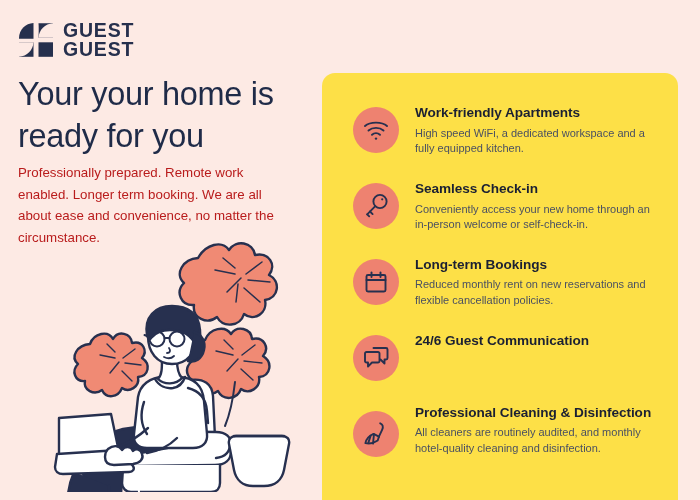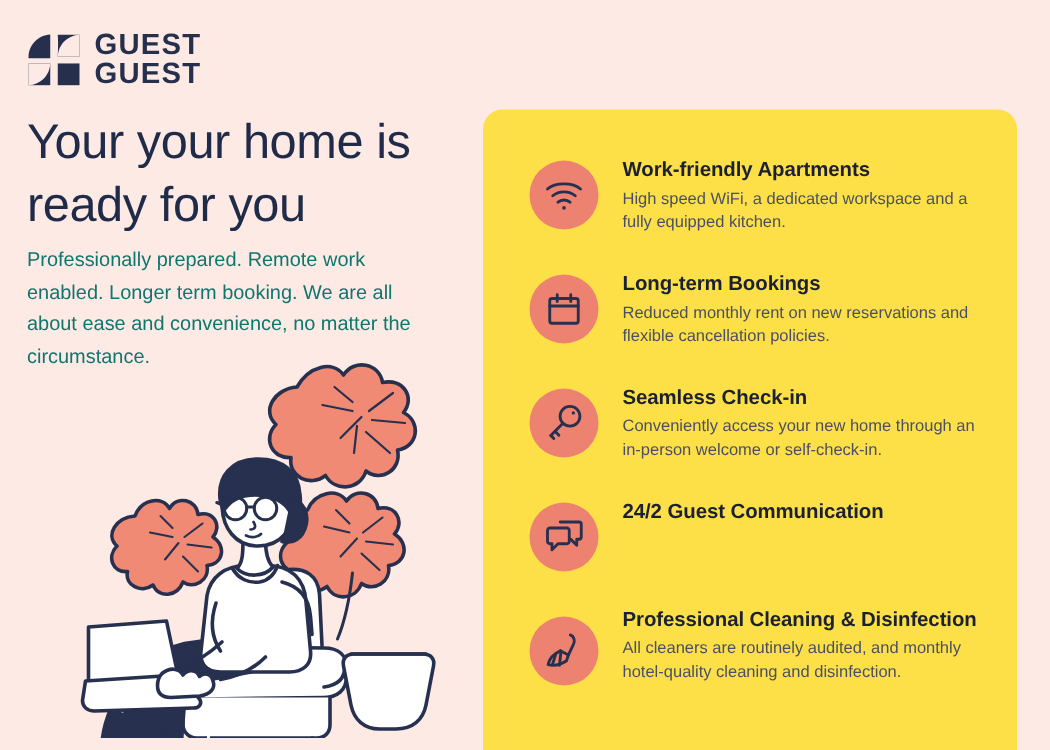--- a/index.html
+++ b/index.html
@@ -26,21 +26,21 @@
     color: #26304d;
   }
 
   .headline {
     position: absolute; left: 18px; top: 74px; width: 292px;
     font-size: 32.5px; line-height: 1.28; font-weight: 400;
     color: #1f2b48; letter-spacing: -0.3px;
   }
   .subhead {
     position: absolute; left: 18px; top: 162px; width: 278px;
-    font-size: 13.3px; line-height: 1.62; color: #0f766e;
+    font-size: 13.3px; line-height: 1.62; color: #b91c1c;
   }
 
   
   .illustration { position: absolute; left: 22px; top: 222px; width: 300px; height: 270px; }
   .illustration svg { display: block; width: 300px; height: 270px; }
 
   
   .card {
     position: absolute; left: 322px; top: 25px;
     width: 356px; height: 453px;
@@ -187,58 +187,58 @@
           </svg>
         </div>
         <div class="feat-text">
           <div class="feat-title">Work-friendly Apartments</div>
           <div class="feat-desc">High speed WiFi, a dedicated workspace and a fully equipped kitchen.</div>
         </div>
       </div>
 
       <div class="feature">
         <div class="feat-icon">
-          <svg width="24" height="24" viewBox="0 0 24 24" fill="none" stroke="#27304f" stroke-width="1.9" stroke-linecap="round" stroke-linejoin="round">
-            <rect x="2.5" y="5" width="19" height="16.5" rx="1.5"></rect>
-            <path d="M2.5 10 L21.5 10"></path>
-            <path d="M7.5 2.5 L7.5 7"></path>
-            <path d="M16.5 2.5 L16.5 7"></path>
-          </svg>
-        </div>
-        <div class="feat-text">
-          <div class="feat-title">Long-term Bookings</div>
-          <div class="feat-desc">Reduced monthly rent on new reservations and flexible cancellation policies.</div>
-        </div>
-      </div>
-
-      <div class="feature">
-        <div class="feat-icon">
           <svg width="25" height="25" viewBox="0 0 25 25" fill="none" stroke="#27304f" stroke-width="1.9" stroke-linecap="round" stroke-linejoin="round">
             <circle cx="16" cy="8.5" r="6.6"></circle>
             <circle cx="18.2" cy="6.3" r="1.1" fill="#27304f" stroke="none"></circle>
             <path d="M11.3 13.2 L3.2 21.3"></path>
             <path d="M6 18.5 L8.6 21.1"></path>
             <path d="M3.2 21.3 L5.2 23.3"></path>
           </svg>
         </div>
         <div class="feat-text">
           <div class="feat-title">Seamless Check-in</div>
           <div class="feat-desc">Conveniently access your new home through an in-person welcome or self-check-in.</div>
         </div>
       </div>
 
       <div class="feature">
         <div class="feat-icon">
+          <svg width="24" height="24" viewBox="0 0 24 24" fill="none" stroke="#27304f" stroke-width="1.9" stroke-linecap="round" stroke-linejoin="round">
+            <rect x="2.5" y="5" width="19" height="16.5" rx="1.5"></rect>
+            <path d="M2.5 10 L21.5 10"></path>
+            <path d="M7.5 2.5 L7.5 7"></path>
+            <path d="M16.5 2.5 L16.5 7"></path>
+          </svg>
+        </div>
+        <div class="feat-text">
+          <div class="feat-title">Long-term Bookings</div>
+          <div class="feat-desc">Reduced monthly rent on new reservations and flexible cancellation policies.</div>
+        </div>
+      </div>
+
+      <div class="feature">
+        <div class="feat-icon">
           <svg width="25" height="23" viewBox="0 0 25 23" fill="none" stroke="#27304f" stroke-width="1.9" stroke-linecap="round" stroke-linejoin="round">
             <path d="M9.5 2 H22 a1.5 1.5 0 0 1 1.5 1.5 V12 a1.5 1.5 0 0 1 -1.5 1.5 H20.5 V17.5 L16.5 13.5"></path>
             <path d="M2.5 6 H14 a1.5 1.5 0 0 1 1.5 1.5 V15 a1.5 1.5 0 0 1 -1.5 1.5 H8 L4 20.5 V16.5 H2.5 A1.5 1.5 0 0 1 1 15 V7.5 A1.5 1.5 0 0 1 2.5 6 Z" fill="#ee8270"></path>
           </svg>
         </div>
         <div class="feat-text">
-          <div class="feat-title">24/2 Guest Communication</div>
+          <div class="feat-title">24/6 Guest Communication</div>
         </div>
       </div>
 
       <div class="feature">
         <div class="feat-icon">
           <svg width="25" height="25" viewBox="0 0 25 25" fill="none" stroke="#27304f" stroke-width="1.9" stroke-linecap="round" stroke-linejoin="round">
             <path d="M16.2 2.3 c2.6 1 3.3 3.6 2 6.4 l-3.3 7"></path>
             <path d="M14.9 15.7 L9.6 12.9"></path>
             <path d="M9.6 12.9 c-4.3 1.9-7.4 5.3-8.2 9.2 c4 0.9 8.8-0.2 12.3-2.6 l1.2-3.8"></path>
             <path d="M6.6 14.9 L4.4 21.6 M9.9 14 L9 22.6"></path>

